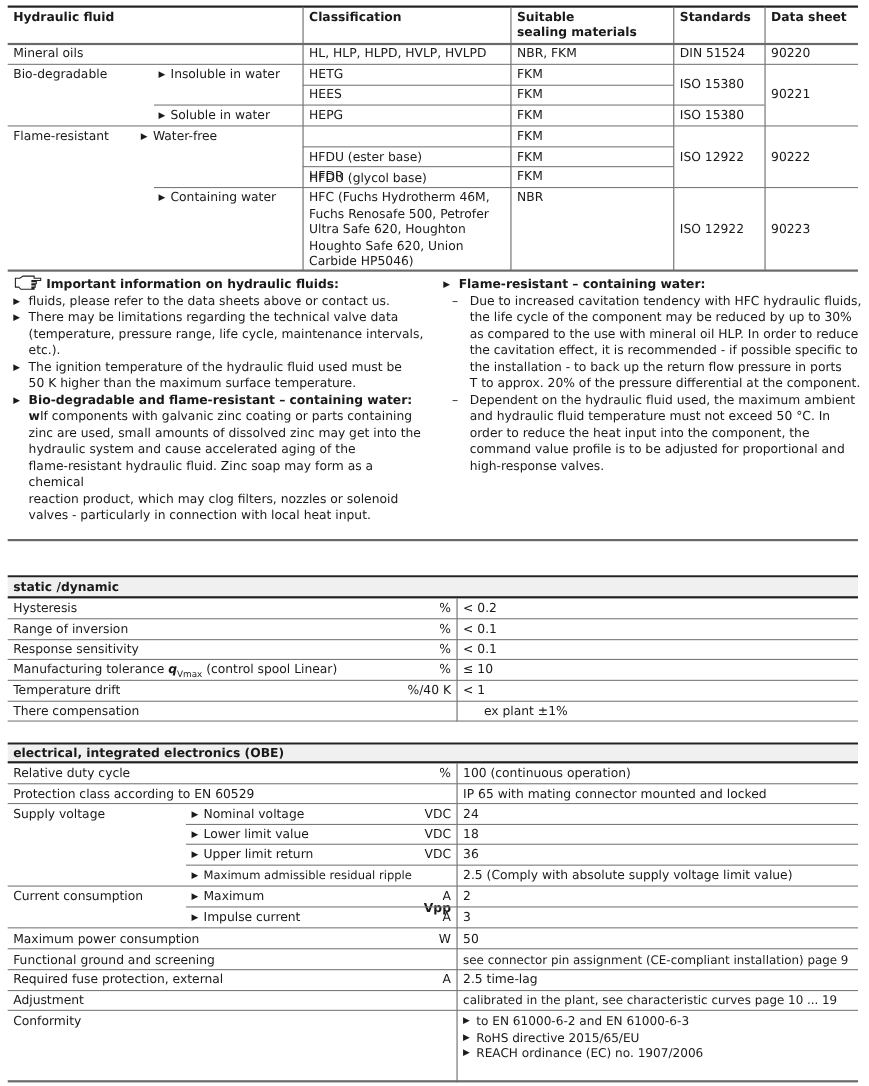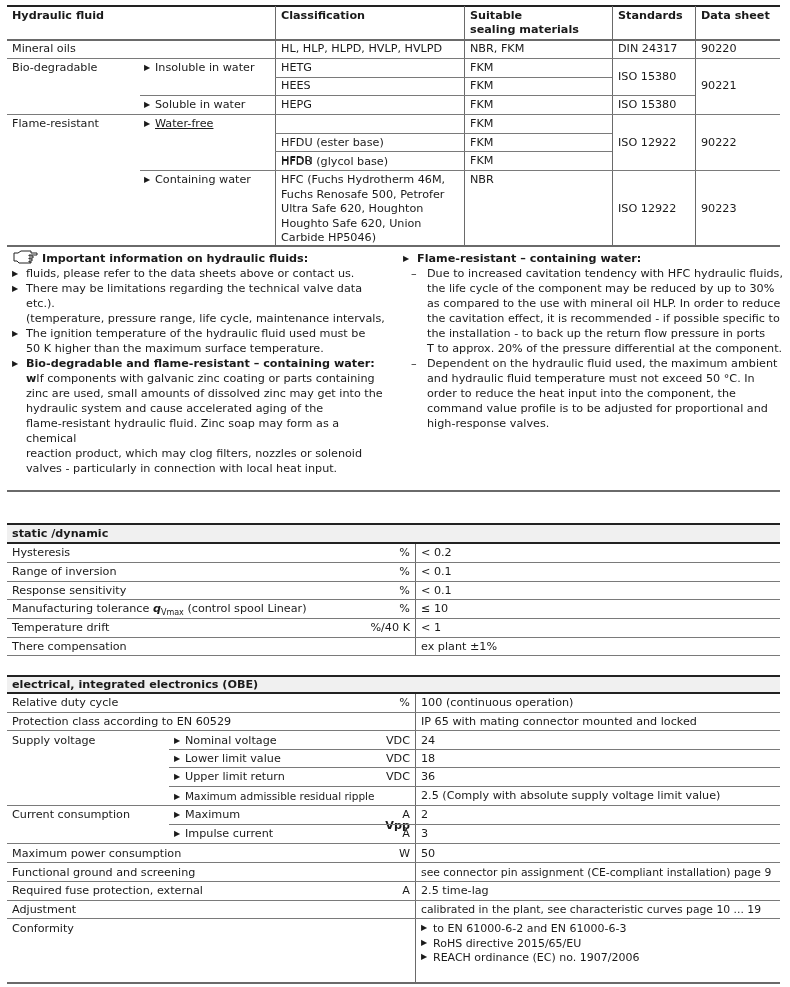--- a/index.html
+++ b/index.html
@@ -36,42 +36,42 @@
   <div class="hl mid" style="left:7px;width:773px;top:39px;"></div>
 
   <div class="vl" style="left:275px;top:6px;height:240px;"></div>
   <div class="vl" style="left:464px;top:6px;height:240px;"></div>
   <div class="vl" style="left:612px;top:6px;height:240px;"></div>
   <div class="vl" style="left:695px;top:6px;height:240px;"></div>
 
   <div class="cell" style="left:12px;top:42px;">Mineral oils</div>
   <div class="cell" style="left:281px;top:42px;">HL, HLP, HLPD, HVLP, HVLPD</div>
   <div class="cell" style="left:470px;top:42px;">NBR, FKM</div>
-  <div class="cell" style="left:618px;top:42px;">DIN 24317</div>
+  <div class="cell" style="left:618px;top:42px;">DIN 51524</div>
   <div class="cell" style="left:701px;top:42px;">90220</div>
   <div class="hl" style="left:7px;width:773px;top:58px;"></div>
 
   <div class="cell" style="left:12px;top:61px;">Bio-degradable</div>
   <div class="cell" style="left:144px;top:61px;"><span class="arrow">▶</span><span>Insoluble in water</span></div>
   <div class="cell" style="left:281px;top:61px;">HETG</div>
   <div class="cell" style="left:470px;top:61px;">FKM</div>
   <div class="hl" style="left:275px;width:337px;top:77px;"></div>
   <div class="cell" style="left:281px;top:79px;">HEES</div>
   <div class="cell" style="left:470px;top:79px;">FKM</div>
   <div class="cell" style="left:618px;top:70px;">ISO 15380</div>
   <div class="cell" style="left:701px;top:79px;">90221</div>
   <div class="hl" style="left:140px;width:555px;top:95px;"></div>
   <div class="cell" style="left:144px;top:98px;"><span class="arrow">▶</span><span>Soluble in water</span></div>
   <div class="cell" style="left:281px;top:98px;">HEPG</div>
   <div class="cell" style="left:470px;top:98px;">FKM</div>
   <div class="cell" style="left:618px;top:98px;">ISO 15380</div>
   <div class="hl" style="left:7px;width:773px;top:114px;"></div>
 
   <div class="cell" style="left:12px;top:117px;">Flame-resistant</div>
-  <div class="cell" style="left:144px;top:117px;text-decoration:underline;"><span class="arrow">▶</span><span>Water-free</span></div>
+  <div class="cell" style="left:128px;top:117px;"><span class="arrow">▶</span><span>Water-free</span></div>
   <div class="cell" style="left:281px;top:117px;margin-top:38px;">HFDU (glycol base)</div>
   <div class="cell" style="left:470px;top:117px;">FKM</div>
   <div class="hl" style="left:275px;width:337px;top:133px;"></div>
   <div class="cell" style="left:281px;top:136px;">HFDU (ester base)</div>
   <div class="cell" style="left:470px;top:136px;">FKM</div>
   <div class="cell" style="left:618px;top:136px;">ISO 12922</div>
   <div class="cell" style="left:701px;top:136px;">90222</div>
   <div class="hl" style="left:275px;width:337px;top:151px;"></div>
   <div class="cell" style="left:281px;top:154px;">HFDR</div>
   <div class="cell" style="left:470px;top:154px;">FKM</div>
@@ -101,22 +101,22 @@
       </span>
       <span>Important information on hydraulic fluids:</span>
     </div>
     <div class="li">
         <span class="tri">▶</span>
         <div>fluids, please refer to the data sheets above or contact us.</div>
       </div>
     <div class="li">
         <span class="tri">▶</span>
         <div>There may be limitations regarding the technical valve data</div>
+        <div>(temperature, pressure range, life cycle, maintenance intervals,</div>
         <div>etc.).</div>
-        <div>(temperature, pressure range, life cycle, maintenance intervals,</div>
       </div>
     <div class="li">
         <span class="tri">▶</span>
         <div>The ignition temperature of the hydraulic fluid used must be</div>
         <div>50 K higher than the maximum surface temperature.</div>
       </div>
     <div class="li">
         <span class="tri">▶</span>
       <div class="b">Bio-degradable and flame-resistant – containing water:</div>
       <div><span class="b">w</span><span>If components with galvanic zinc coating or parts containing</span></div>
@@ -179,21 +179,21 @@
   <div class="cell r" style="left:300px;width:110px;top:602px;">%</div>
   <div class="cell" style="left:421px;top:602px;">≤ 10</div>
   <div class="hl" style="left:7px;width:773px;top:618px;"></div>
 
   <div class="cell" style="left:12px;top:621px;">Temperature drift</div>
   <div class="cell r" style="left:300px;width:110px;top:621px;">%/40 K</div>
   <div class="cell" style="left:421px;top:621px;">&lt; 1</div>
   <div class="hl" style="left:7px;width:773px;top:637px;"></div>
 
   <div class="cell" style="left:12px;top:640px;">There compensation</div>
-  <div class="cell" style="left:421px;top:640px;">ex plant ±1%</div>
+  <div class="cell" style="left:440px;top:640px;">ex plant ±1%</div>
   <div class="hl" style="left:7px;width:773px;top:655px;"></div>
 </div>
 
 <div>
   <div class="hl thick" style="left:7px;width:773px;top:675px;"></div>
   <div class="abs gray" style="left:7px;width:773px;top:677px;height:16px;"></div>
   <div class="cell b" style="left:12px;top:678px;">electrical, integrated electronics (OBE)</div>
   <div class="hl thick" style="left:7px;width:773px;top:692px;"></div>
   <div class="vl" style="left:415px;top:694px;height:290px;"></div>
 

